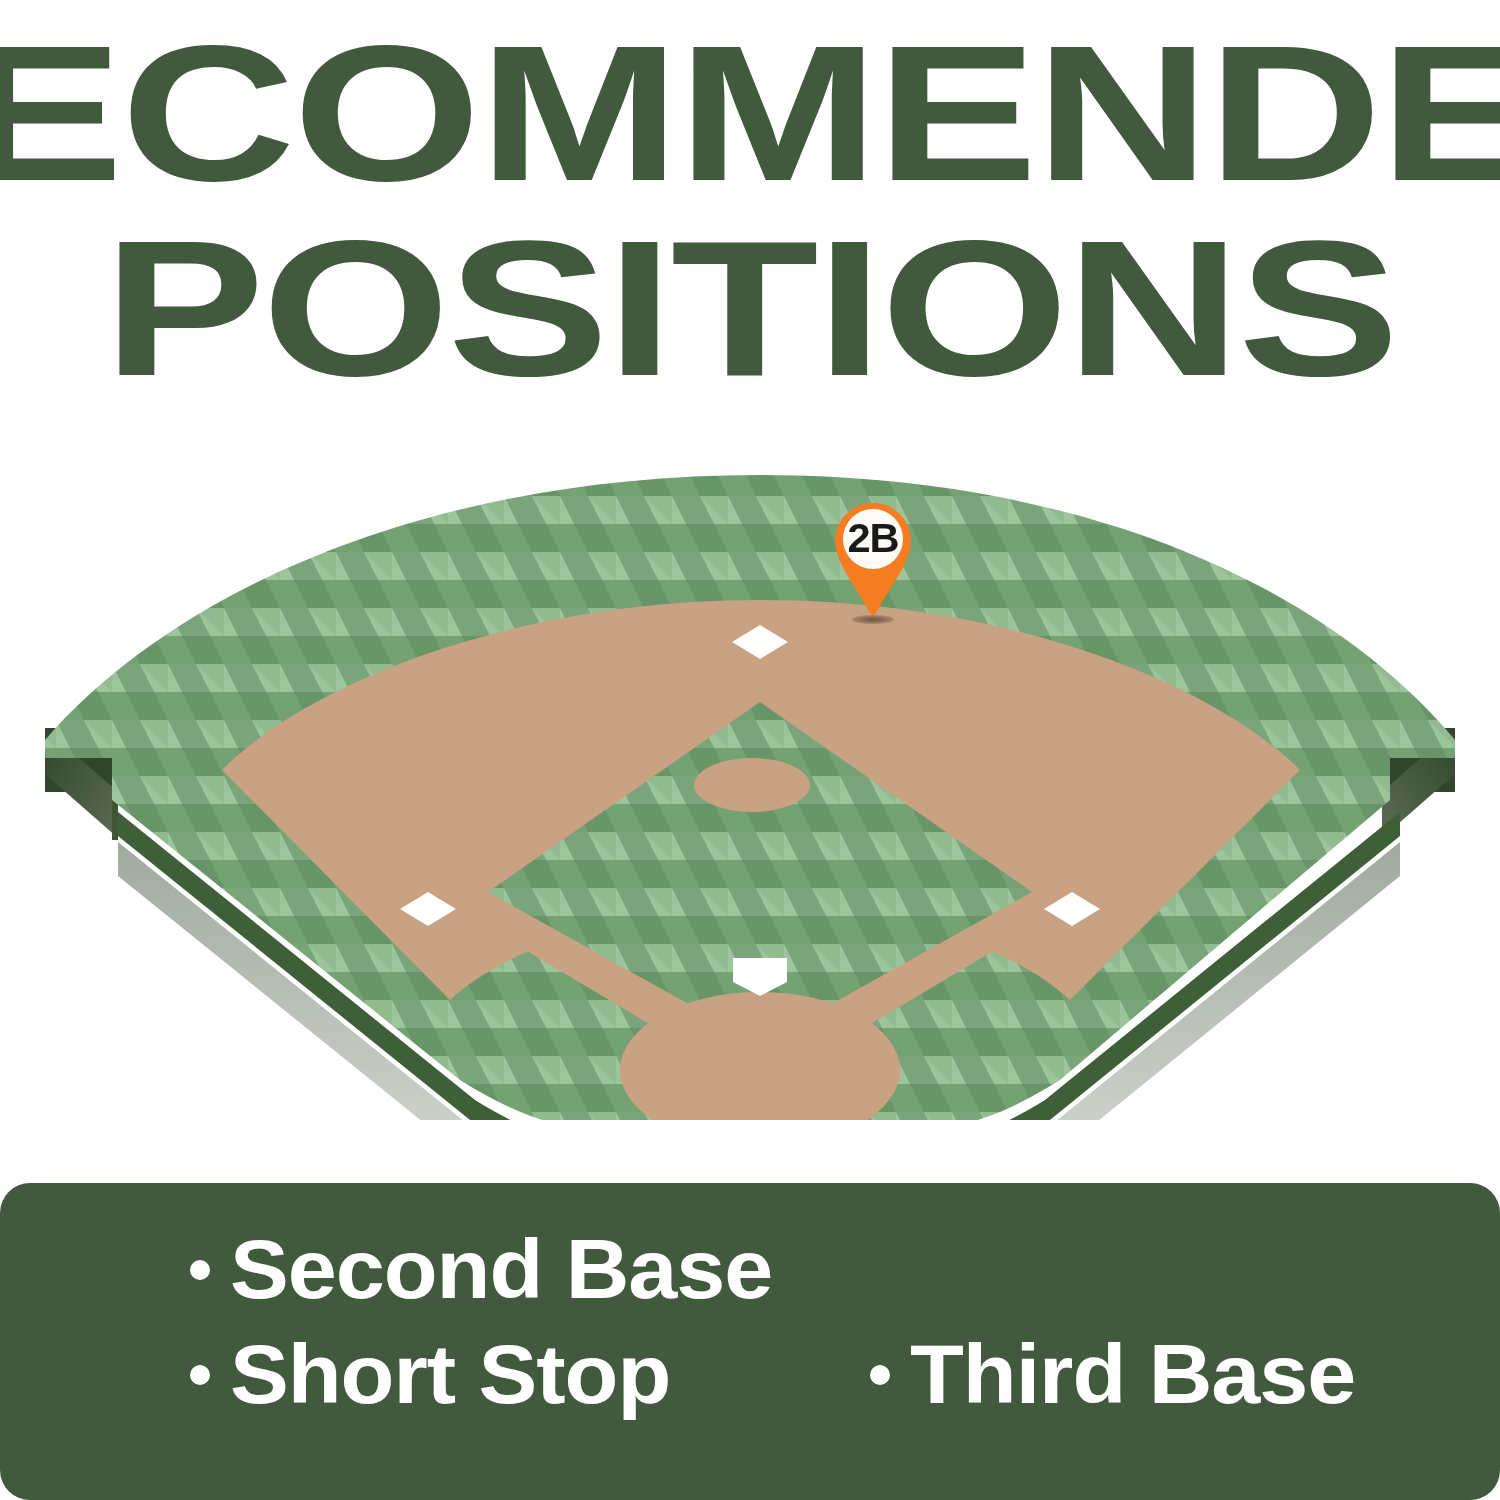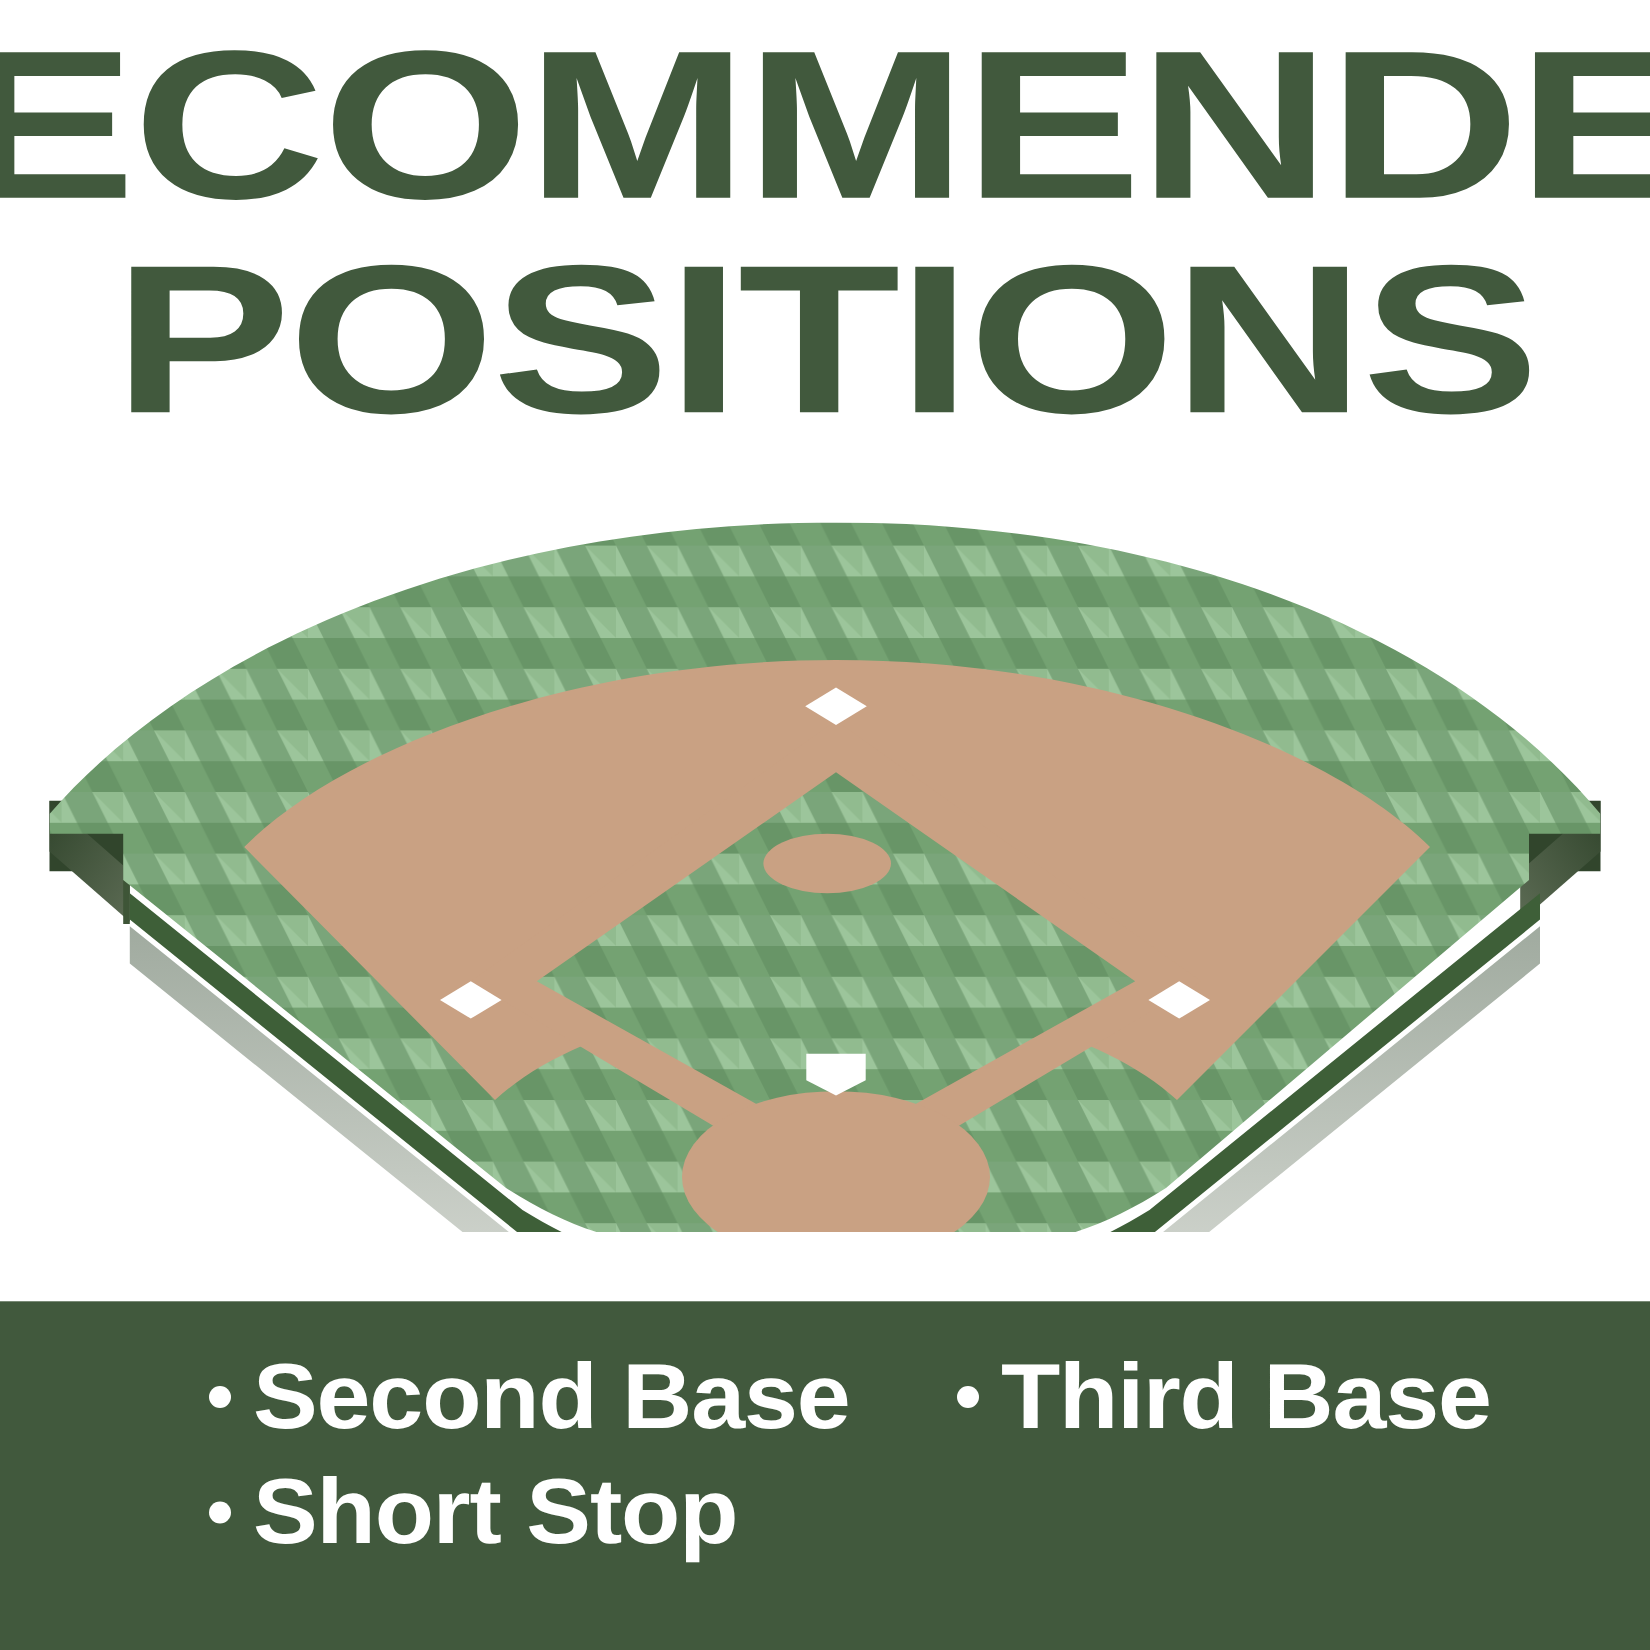--- a/index.html
+++ b/index.html
@@ -105,20 +105,21 @@
   }
 
   
   .footer-band {
     position: absolute;
     left: 0;
     top: 1183px;
     width: 1500px;
     height: 317px;
     background: #41593D;
+    border-radius: 30px;
   }
   .footer-grid {
     position: absolute;
     left: 190px;
     top: 42px;
     width: 1260px;
     display: flex;
     flex-wrap: wrap;
     column-gap: 0px;
     row-gap: 6px;
@@ -248,42 +249,51 @@
 
         <polygon points="760,185 788,202 760,219 732,202" fill="#FFFFFF"></polygon>
         <polygon points="1072,452 1100,469 1072,486 1044,469" fill="#FFFFFF"></polygon>
         <polygon points="428,452 456,469 428,486 400,469" fill="#FFFFFF"></polygon>
         <polygon points="733,518 787,518 787,542 760,556 733,542" fill="#FFFFFF"></polygon>
       </g>
     </svg>
 
 
 
+    <div class="pin" style="left:873px; top:177px;">
+      <div class="pin-shadow"></div>
+      <svg class="pin-body" viewBox="0 0 82 116">
+        <path d="M41 2 C20 2 3 19 3 40 C3 62 28 92 38 112 C39.4 114.6 42.6 114.6 44 112
+                 C54 92 79 62 79 40 C79 19 62 2 41 2 Z" fill="#F57C20"></path>
+        <circle cx="41" cy="38" r="30" fill="#FCFBF7"></circle>
+      </svg>
+      <div class="pin-label">2B</div>
+    </div>
   </div>
 
   <div class="footer-band">
     <div class="footer-grid">
 
       <div class="footer-col">
         <div class="footer-item">
           <span class="footer-bullet"></span>
           <span class="footer-text">Second Base</span>
         </div>
       </div>
 
+      <div class="footer-col">
+        <div class="footer-item">
+          <span class="footer-bullet"></span>
+          <span class="footer-text">Short Stop</span>
+        </div>
+      </div>
+
       <div class="footer-col col-right">
         <div class="footer-item">
           <span class="footer-bullet"></span>
           <span class="footer-text">Third Base</span>
         </div>
       </div>
 
-      <div class="footer-col">
-        <div class="footer-item">
-          <span class="footer-bullet"></span>
-          <span class="footer-text">Short Stop</span>
-        </div>
-      </div>
-
     </div>
   </div>
 
 </div>
 
 </body></html>

